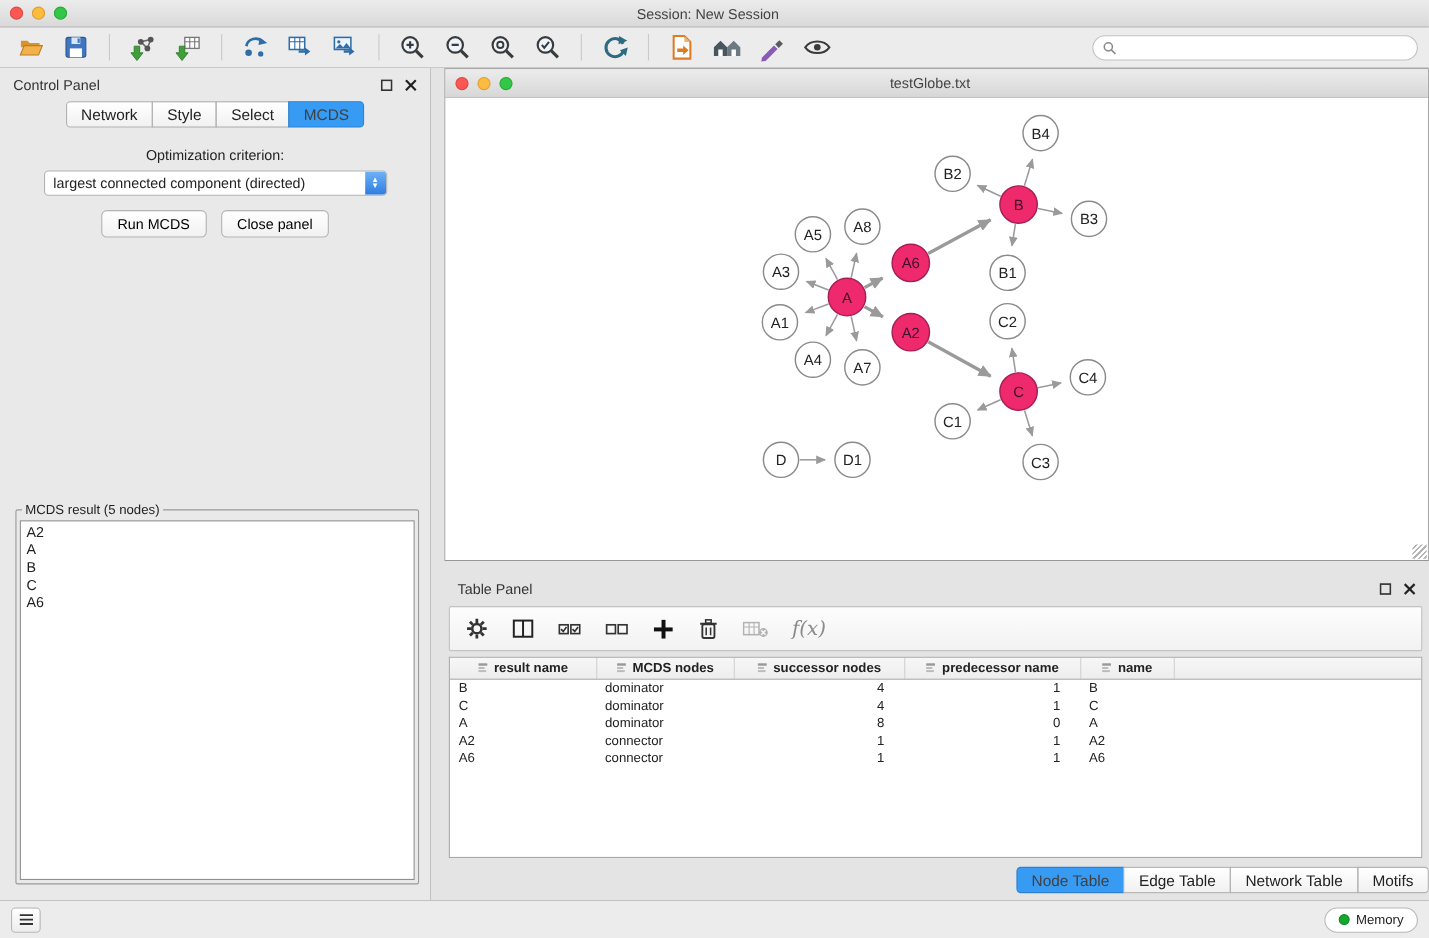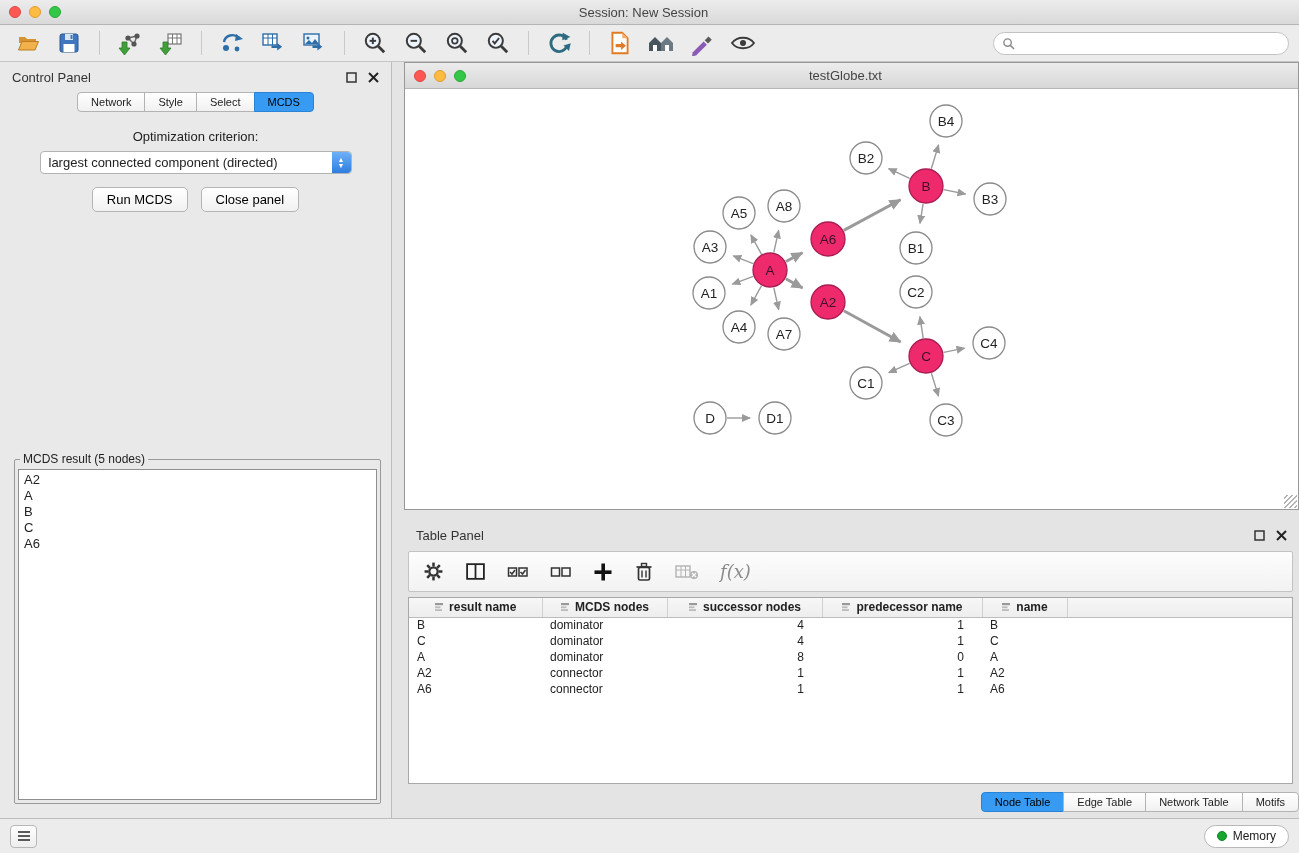--- a/index.html
+++ b/index.html
@@ -48,25 +48,25 @@
   .control-panel {
     width:424px; background:#e9e9e9; border-right:1px solid #bdbdbd;
     display:flex; flex-direction:column;
   }
   .panel-header { height:30px; display:flex; align-items:center; padding:0 12px; }
   .panel-title { color:#333; }
   .panel-controls { margin-left:auto; display:flex; gap:11px; align-items:center; }
   .seg-tabs { display:flex; justify-content:center; }
   .seg-tab {
     padding:3px 13px; border:1px solid #b3b3b3; margin-left:-1px;
-    background:linear-gradient(#ffffff,#f1f1f1); font-size:11px; color:#222; cursor:default;
+    background:linear-gradient(#ffffff,#f1f1f1); font-size:14px; color:#222; cursor:default;
   }
   .seg-tab:first-child { border-radius:4px 0 0 4px; margin-left:0; }
   .seg-tab:last-child  { border-radius:0 4px 4px 0; }
-  .seg-tab.active { background:#379bf3; border-color:#2b83d6; color:#000000; }
+  .seg-tab.active { background:#379bf3; border-color:#2b83d6; color:#404040; }
 
   .opt-label { text-align:center; margin-top:17px; }
   .dropdown {
     width:312px; height:23px; margin:7px auto 0; background:#fff;
     border:1px solid #b3b3b3; border-radius:4px; display:flex; align-items:stretch; overflow:hidden;
   }
   .dropdown-text { flex:1; padding:3px 8px; font-size:13px; white-space:nowrap; }
   .dropdown-stepper {
     width:19px; background:linear-gradient(#6db1f8,#2f7de0);
     display:flex; flex-direction:column; align-items:center; justify-content:center;

